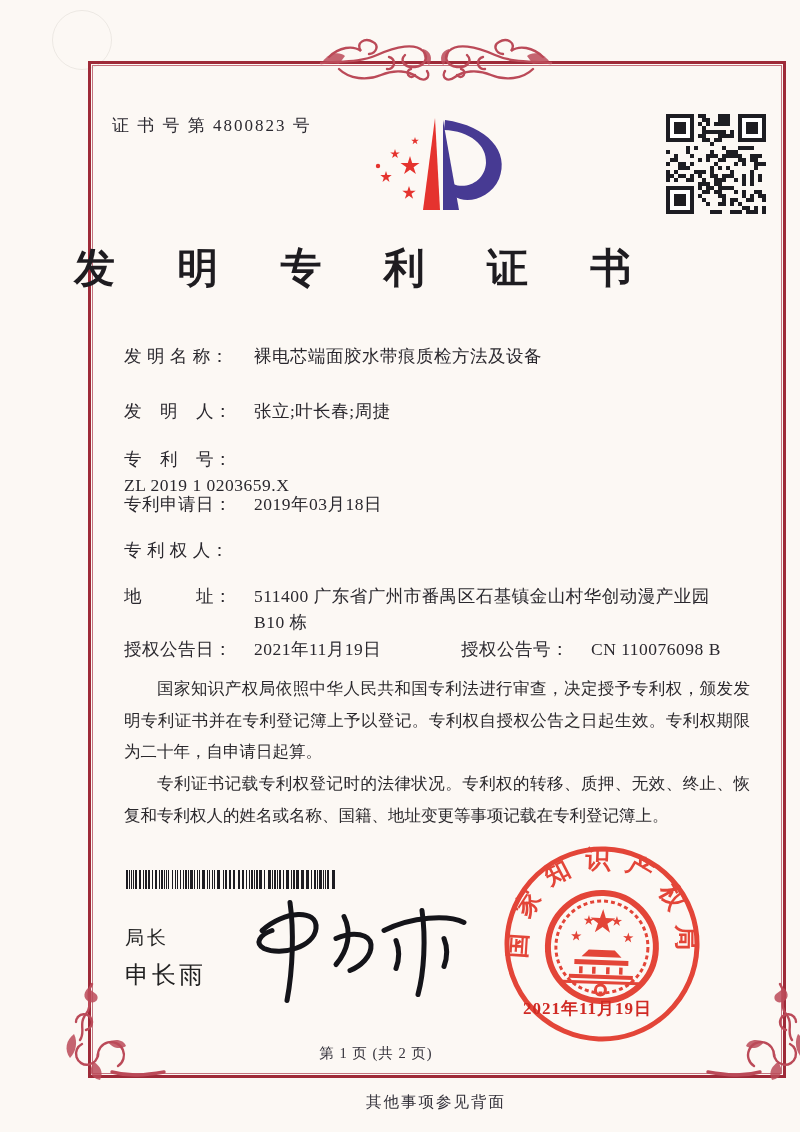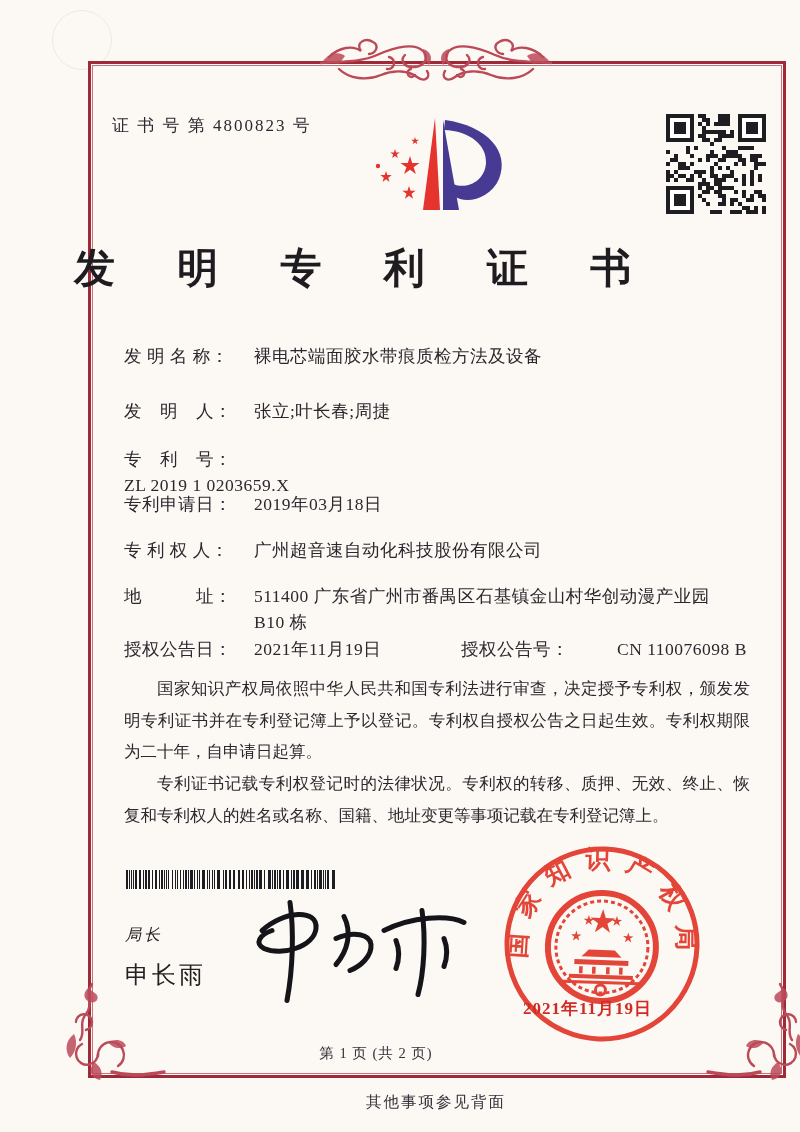--- a/index.html
+++ b/index.html
@@ -41,33 +41,33 @@
   .row .lab{flex:none;min-width:130px;}
   .row .val{flex:1;}
   .row.r-name{top:343px;}
   .row.r-inv{top:398px;}
   .row.r-pat{top:446px;flex-direction:column;}
   .row.r-fil{top:491px;}
   .row.r-own{top:537px;}
   .row.r-addr{top:583px;width:620px;}
   .row.r-addr .val{max-width:478px;}
   .row.r-grant{top:636px;width:628px;}
-  .grant2{position:absolute;left:337px;top:0;display:flex;gap:26px;}
+  .grant2{position:absolute;left:337px;top:0;display:flex;}
   .grant2 .lab{min-width:130px;}
 
   
   .body-text{position:absolute;left:88px;top:673px;width:626px;font-size:16.5px;
        line-height:1.92;text-align:justify;color:#2a282c;}
   .body-text p{margin:0;text-indent:2em;}
 
   
   #barcode{position:absolute;left:90px;top:870px;width:215px;height:19px;}
   #barcode div{position:absolute;top:0;bottom:0;background:#1d1c22;}
   .sign-title{position:absolute;left:89px;top:925px;font-family:var(--sans);
-       font-size:16px;letter-spacing:3px;color:#222;font-weight:500;font-style:italic;}
+       font-size:19px;letter-spacing:3px;color:#222;font-weight:500;}
   .sign-name{position:absolute;left:89px;top:959px;font-family:Liberation Mono, monospace;
        font-size:24px;letter-spacing:3px;color:#222;font-weight:500;}
   .signature{position:absolute;left:196px;top:889px;width:240px;height:118px;}
   .signature path{fill:none;stroke:#141419;stroke-width:5;stroke-linecap:round;stroke-linejoin:round;}
 
   .seal{position:absolute;left:466px;top:844px;width:200px;height:200px;
         transform:rotate(2deg);opacity:.94;z-index:4;}
   .seal-text{font-family:var(--sans);font-weight:700;font-size:25px;
         letter-spacing:14px;fill:var(--seal,#e23a2d);}
   .red-f{fill:var(--seal,#e23a2d);}
@@ -344,21 +344,20 @@
     <div class="row r-pat">
       <span class="lab">专　利　号：</span>
       <span class="val">ZL 2019 1 0203659.X</span>
     </div>
     <div class="row r-fil">
       <span class="lab">专利申请日：</span>
       <span class="val">2019年03月18日</span>
     </div>
     <div class="row r-own">
       <span class="lab">专 利 权 人：</span>
-      <span class="val">广州超音速自动化科技股份有限公司</span>
     </div>
     <div class="row r-addr">
       <span class="lab">地　　　址：</span>
       <span class="val">511400 广东省广州市番禺区石基镇金山村华创动漫产业园 B10 栋</span>
     </div>
     <div class="row r-grant">
       <span class="lab">授权公告日：</span>
       <span class="val">2021年11月19日</span>
       <span class="grant2">
         <span class="lab">授权公告号：</span>

